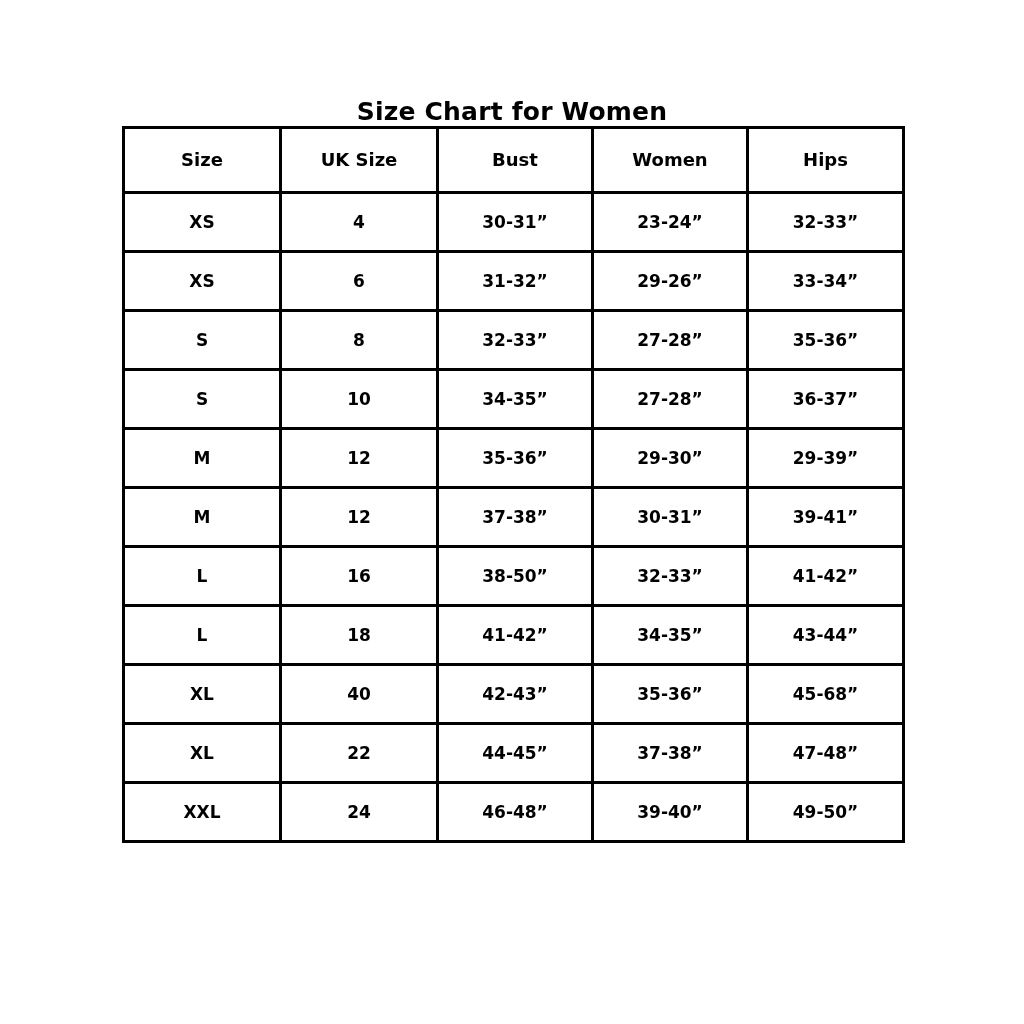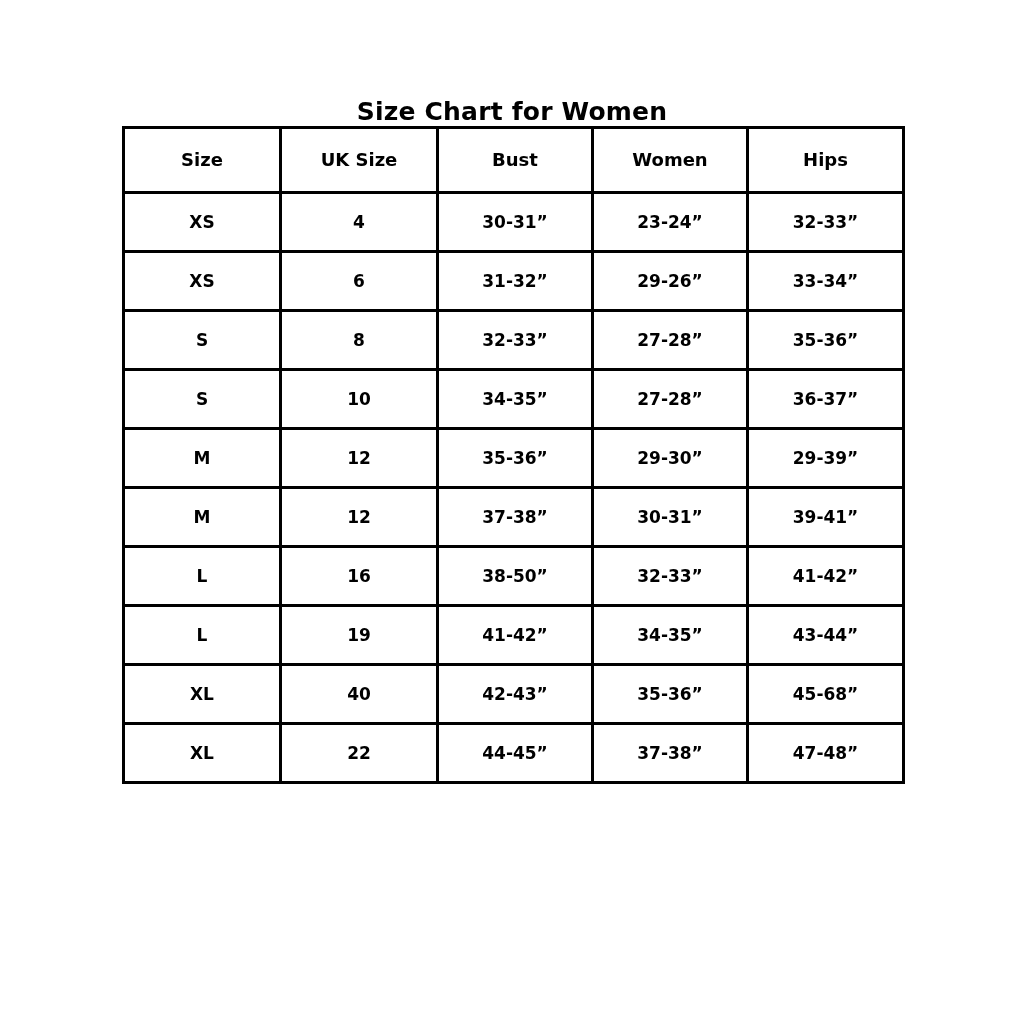--- a/index.html
+++ b/index.html
@@ -130,36 +130,43 @@
         </tr>
         <tr>
           <td>L</td>
           <td>16</td>
           <td>38-50”</td>
           <td>32-33”</td>
           <td>41-42”</td>
         </tr>
         <tr>
           <td>L</td>
-          <td>19</td>
+          <td>18</td>
           <td>41-42”</td>
           <td>34-35”</td>
           <td>43-44”</td>
         </tr>
         <tr>
           <td>XL</td>
           <td>40</td>
           <td>42-43”</td>
           <td>35-36”</td>
           <td>45-68”</td>
         </tr>
         <tr>
           <td>XL</td>
           <td>22</td>
           <td>44-45”</td>
           <td>37-38”</td>
           <td>47-48”</td>
         </tr>
+        <tr>
+          <td>XXL</td>
+          <td>24</td>
+          <td>46-48”</td>
+          <td>39-40”</td>
+          <td>49-50”</td>
+        </tr>
       </tbody>
     </table>
   </div>
 
 </div>
 
 </body></html>

